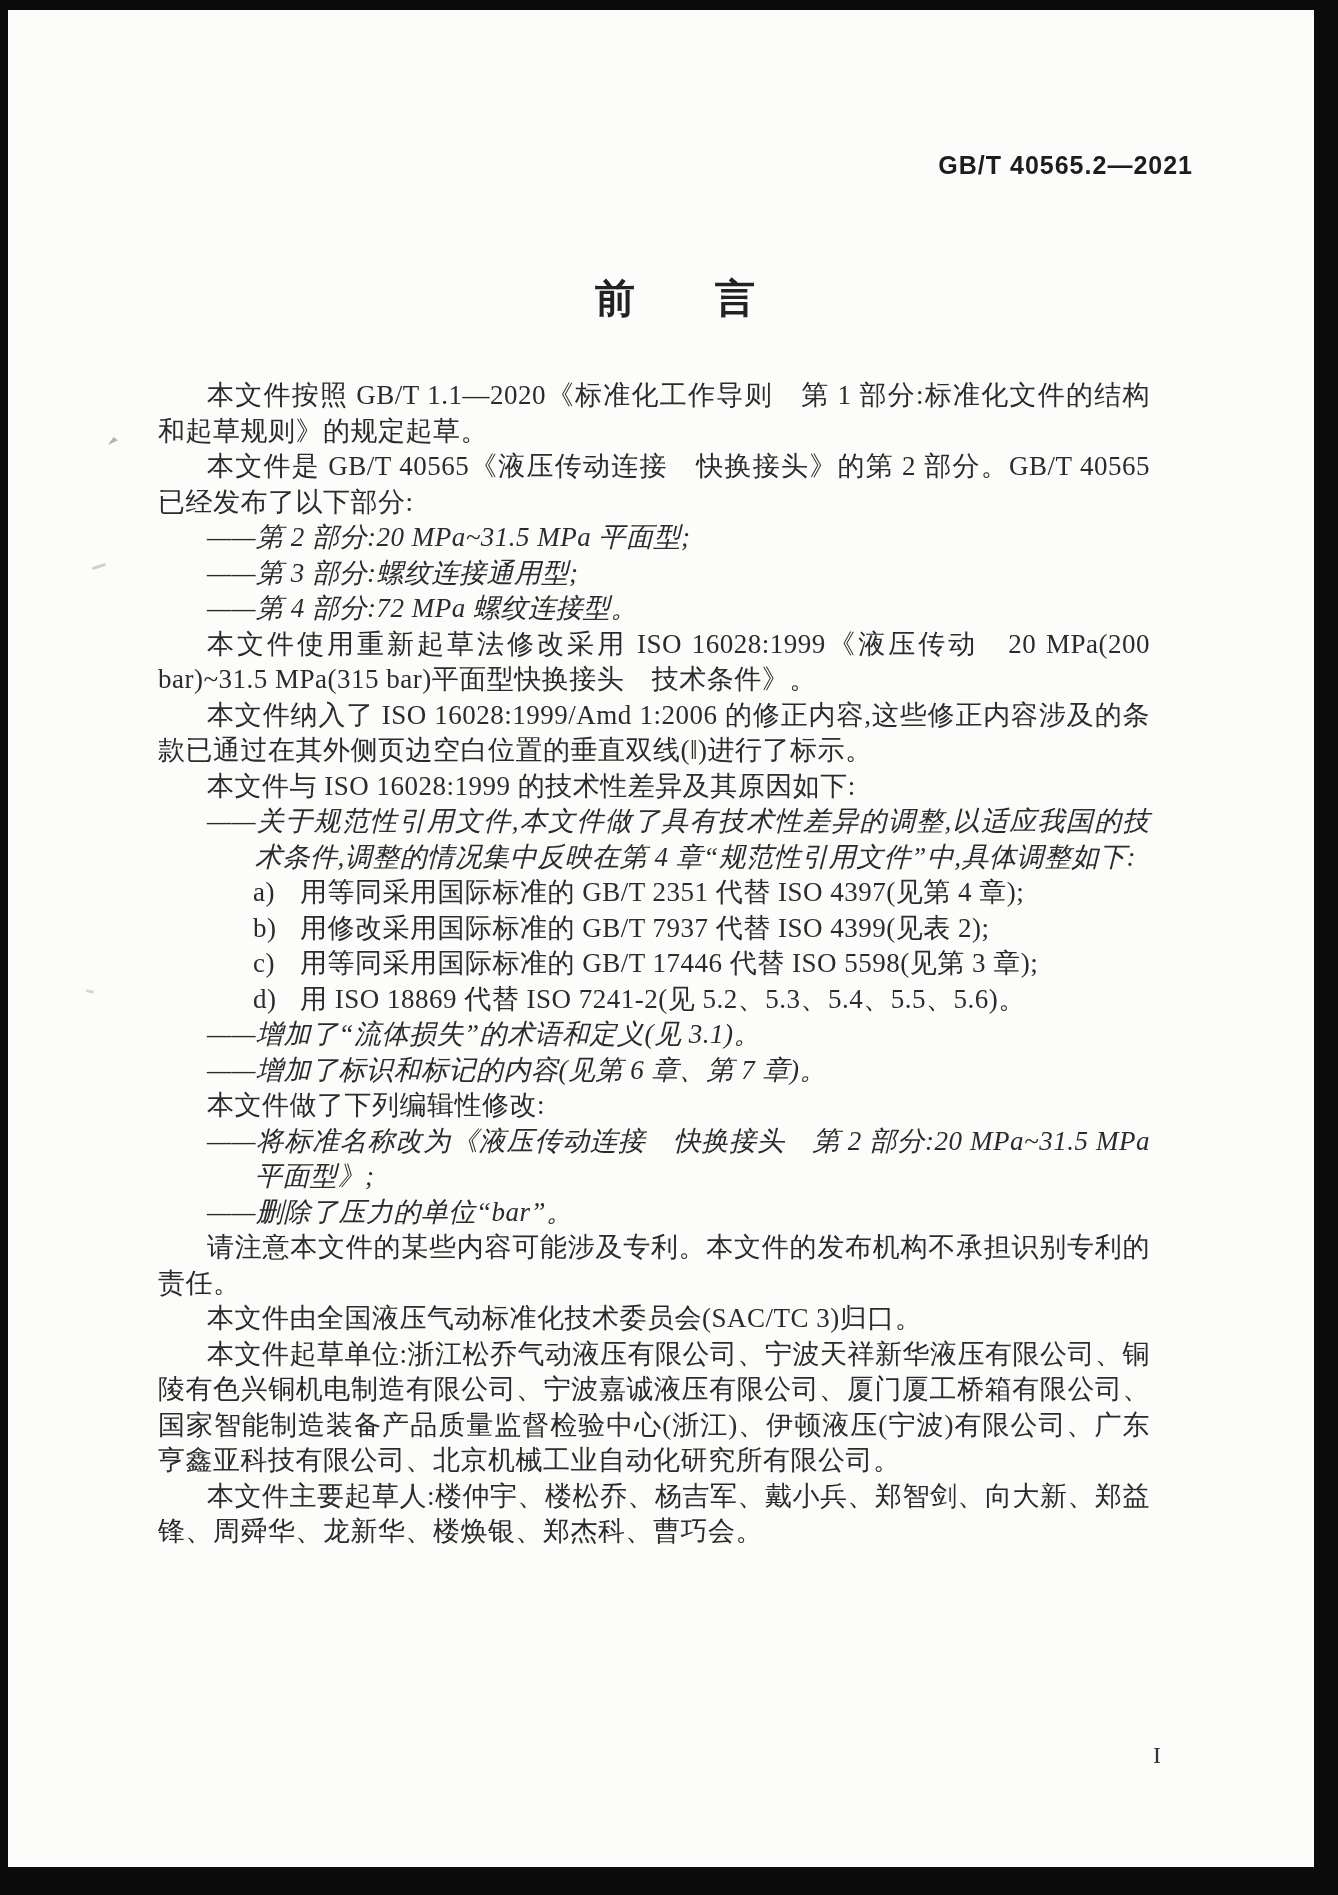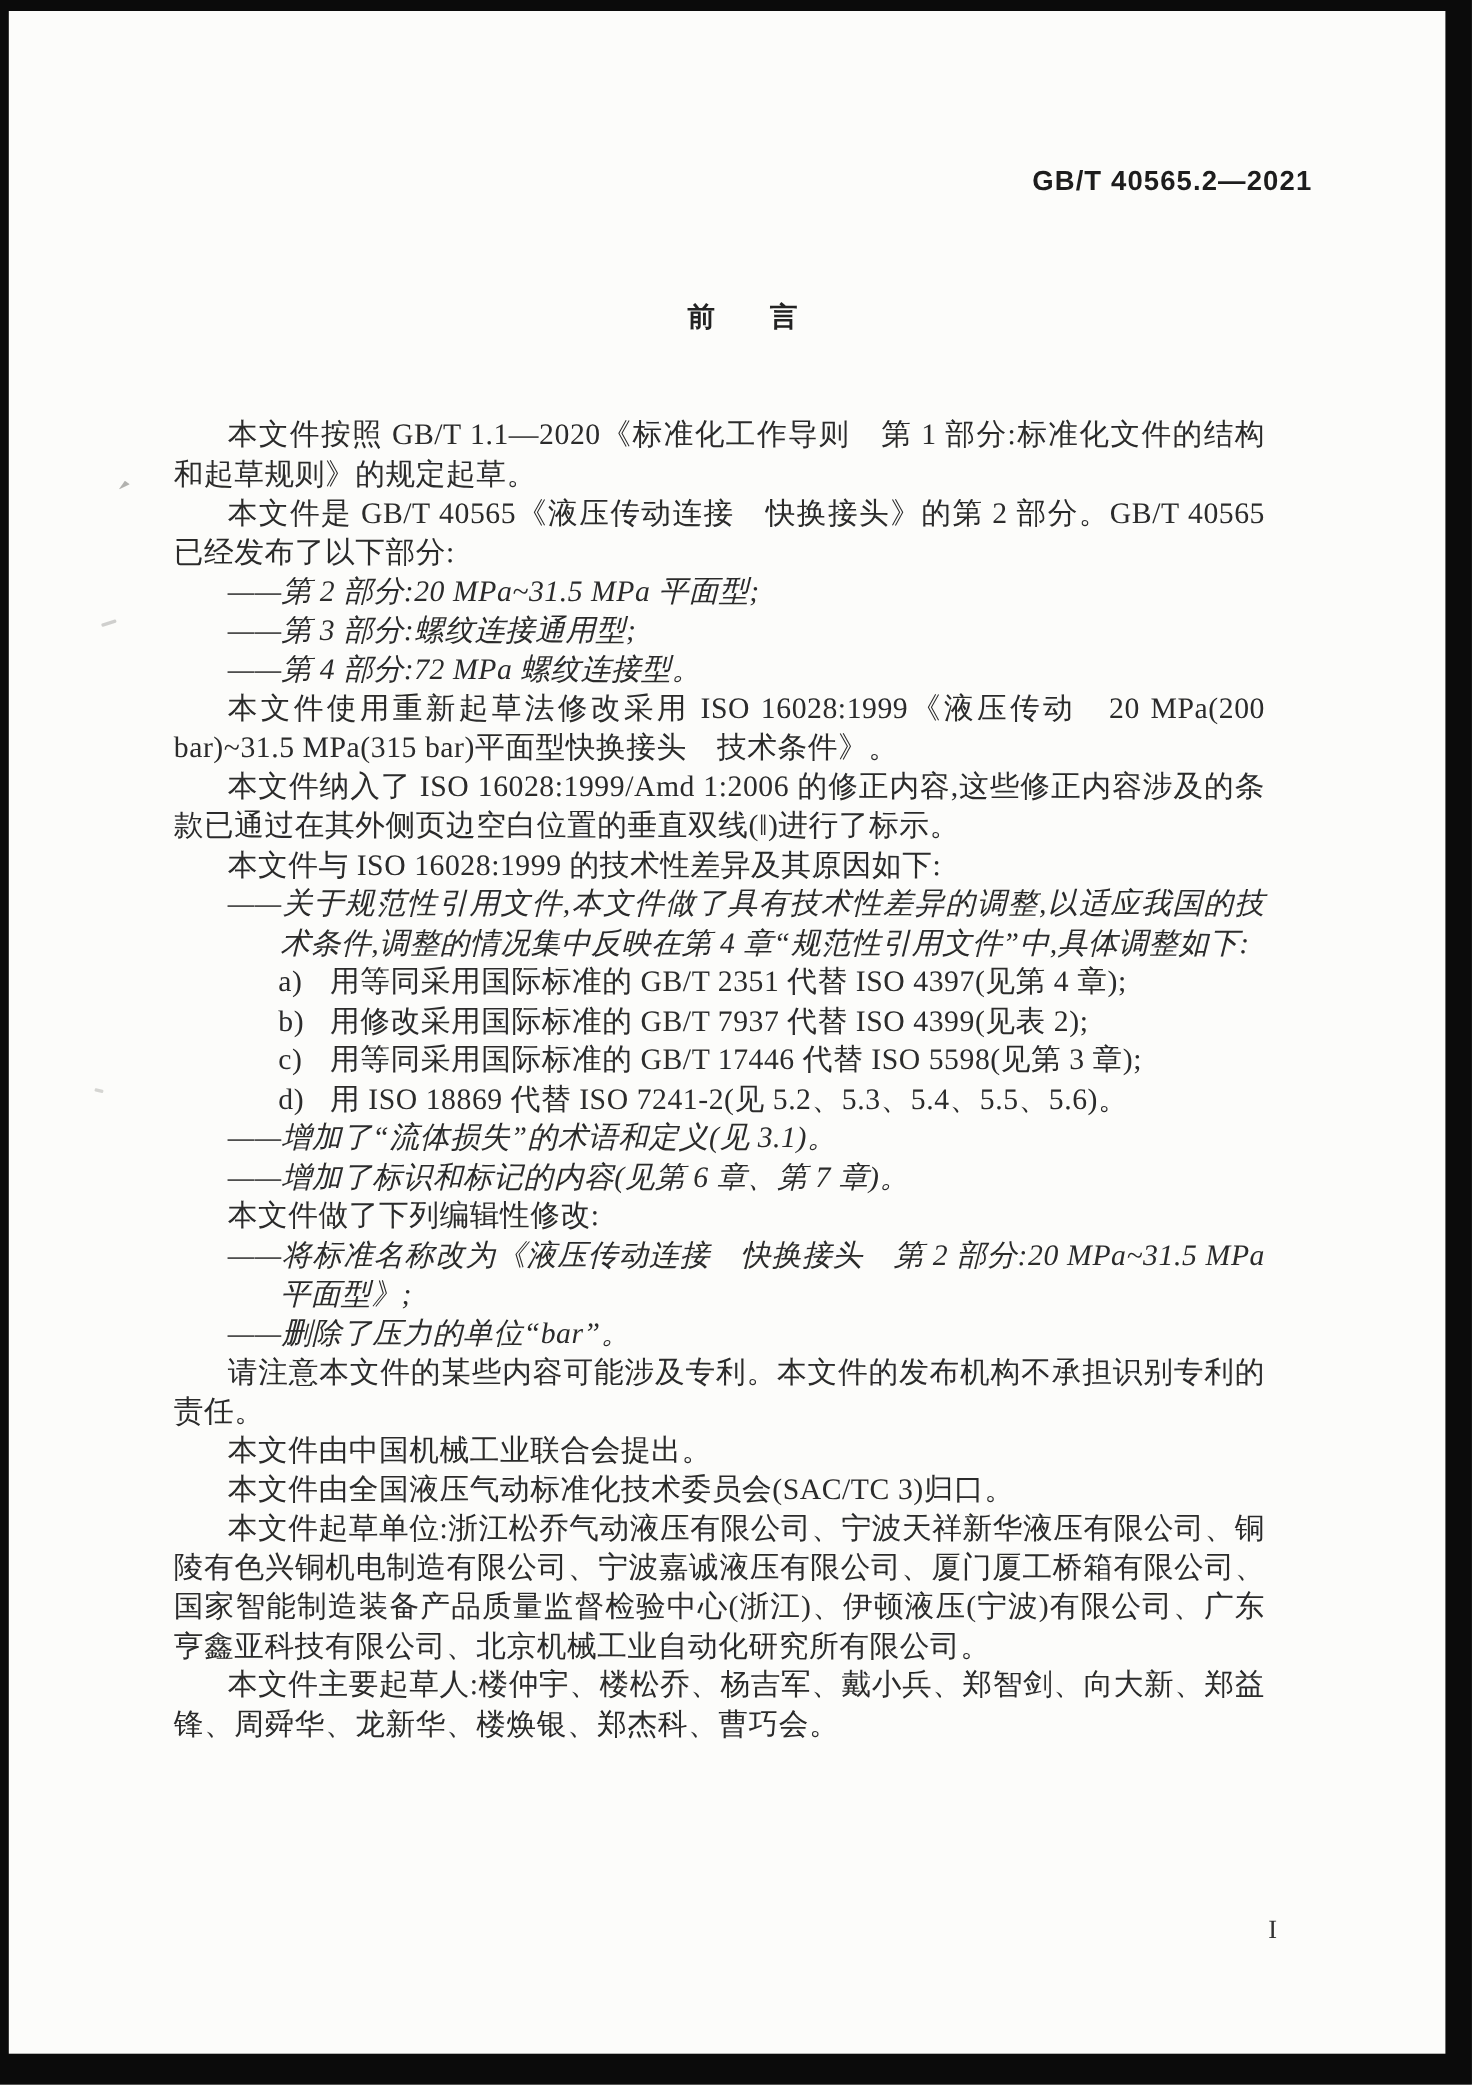--- a/index.html
+++ b/index.html
@@ -4,21 +4,21 @@
 <style>
   html,body{margin:0;padding:0;background:#444;}
   .stage{position:relative;width:1338px;height:1895px;background:#0b0b0b;overflow:hidden;
          font-family:"Liberation Serif","DejaVu Serif",serif;padding-left:30px;}
   .paper{position:absolute;left:8px;top:10px;width:1306px;height:1857px;background:#fcfcfa;}
   .doc-code{position:absolute;top:141px;right:121px;
             font-family:"Liberation Sans","DejaVu Sans",sans-serif;
             font-weight:bold;font-size:25px;letter-spacing:1px;color:#1d1d1d;}
   .doc-title{position:absolute;top:261px;left:0;width:100%;text-align:center;text-indent:28px;
              font-family:"Liberation Sans","DejaVu Sans",sans-serif;
-             font-weight:bold;font-size:25px;color:#222;}
+             font-weight:bold;font-size:40px;color:#222;}
   .doc-body{position:absolute;left:150px;top:368px;width:992px;
             font-size:27px;line-height:35.5px;letter-spacing:0.5px;color:#2b2b2b;
             text-align:justify;}
   .line{position:relative;}
   .p-indent{text-indent:49px;}
   .p-dash{padding-left:97px;text-indent:-48px;font-style:italic;}
   .p-letter{padding-left:142px;}
   .letter-label{position:absolute;left:95px;top:0;}
   .page-num{position:absolute;left:1145px;top:1732px;font-size:24px;color:#333;
             font-family:"Liberation Serif","DejaVu Serif",serif;}
@@ -48,21 +48,20 @@
         <div class="line p-letter"><span class="letter-label">a)</span><span>用等同采用国际标准的 GB/T 2351 代替 ISO 4397(见第 4 章);</span></div>
         <div class="line p-letter"><span class="letter-label">b)</span><span>用修改采用国际标准的 GB/T 7937 代替 ISO 4399(见表 2);</span></div>
         <div class="line p-letter"><span class="letter-label">c)</span><span>用等同采用国际标准的 GB/T 17446 代替 ISO 5598(见第 3 章);</span></div>
         <div class="line p-letter"><span class="letter-label">d)</span><span>用 ISO 18869 代替 ISO 7241-2(见 5.2、5.3、5.4、5.5、5.6)。</span></div>
         <div class="line p-dash">——增加了“流体损失”的术语和定义(见 3.1)。</div>
         <div class="line p-dash">——增加了标识和标记的内容(见第 6 章、第 7 章)。</div>
         <div class="line p-indent">本文件做了下列编辑性修改:</div>
         <div class="line p-dash">——将标准名称改为《液压传动连接　快换接头　第 2 部分:20 MPa~31.5 MPa 平面型》;</div>
         <div class="line p-dash">——删除了压力的单位“bar”。</div>
         <div class="line p-indent">请注意本文件的某些内容可能涉及专利。本文件的发布机构不承担识别专利的责任。</div>
-        <div class="line p-indent">本文件由中国机械工业联合会提出。</div>
         <div class="line p-indent">本文件由全国液压气动标准化技术委员会(SAC/TC 3)归口。</div>
         <div class="line p-indent">本文件起草单位:浙江松乔气动液压有限公司、宁波天祥新华液压有限公司、铜陵有色兴铜机电制造有限公司、宁波嘉诚液压有限公司、厦门厦工桥箱有限公司、国家智能制造装备产品质量监督检验中心(浙江)、伊顿液压(宁波)有限公司、广东亨鑫亚科技有限公司、北京机械工业自动化研究所有限公司。</div>
         <div class="line p-indent">本文件主要起草人:楼仲宇、楼松乔、杨吉军、戴小兵、郑智剑、向大新、郑益锋、周舜华、龙新华、楼焕银、郑杰科、曹巧会。</div>
       </div>
     <div class="page-num">I</div>
     <div class="speck a"></div>
     <div class="speck b"></div>
     <div class="speck c"></div>
   </div>
 </div>

